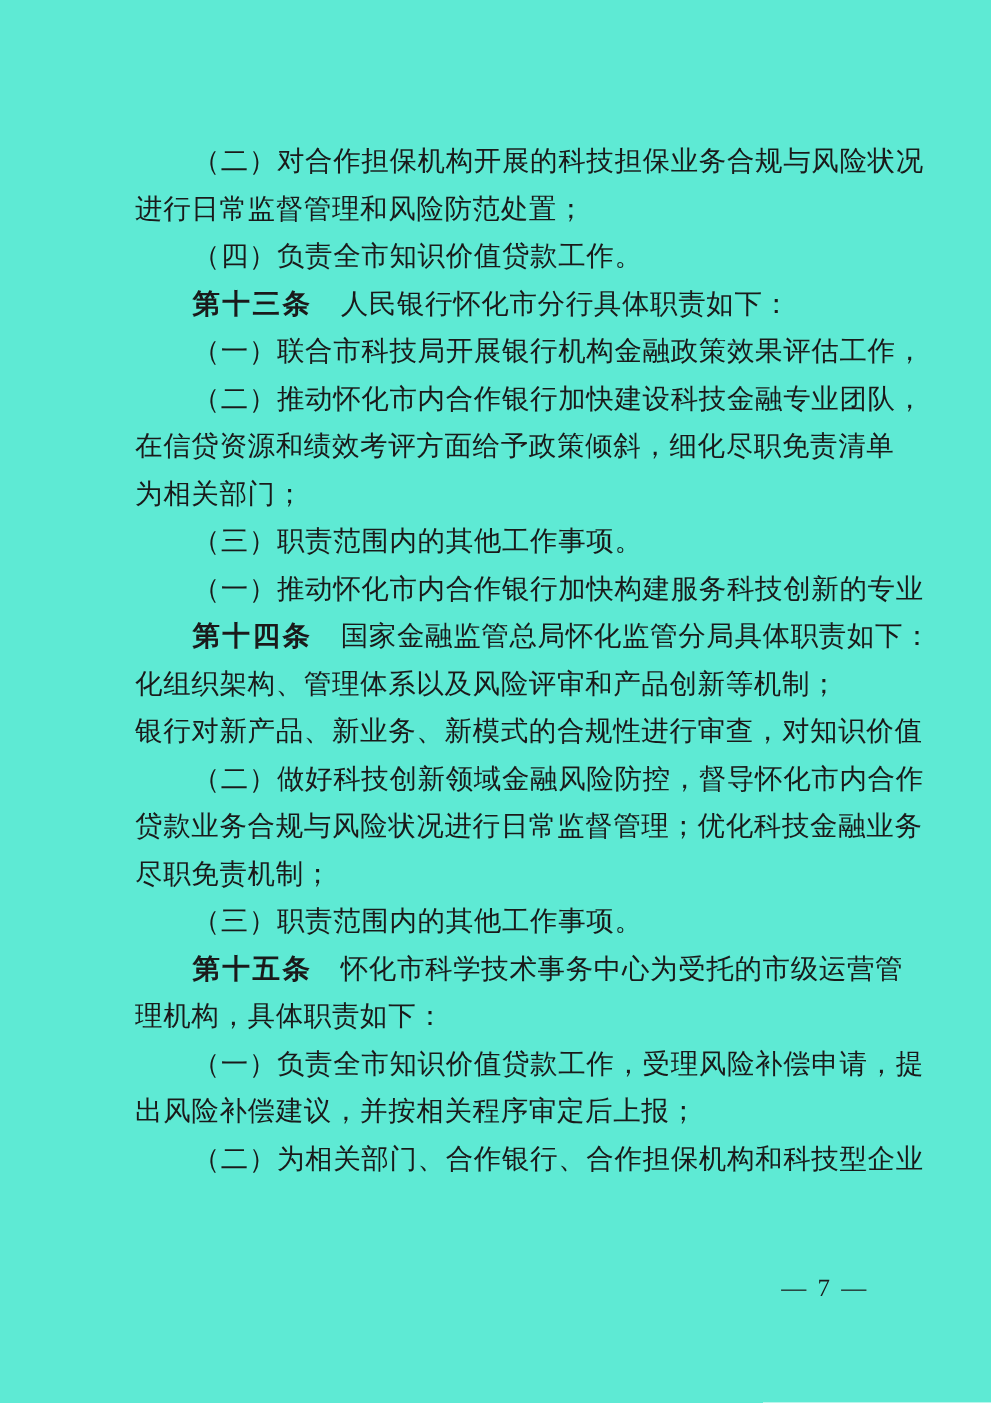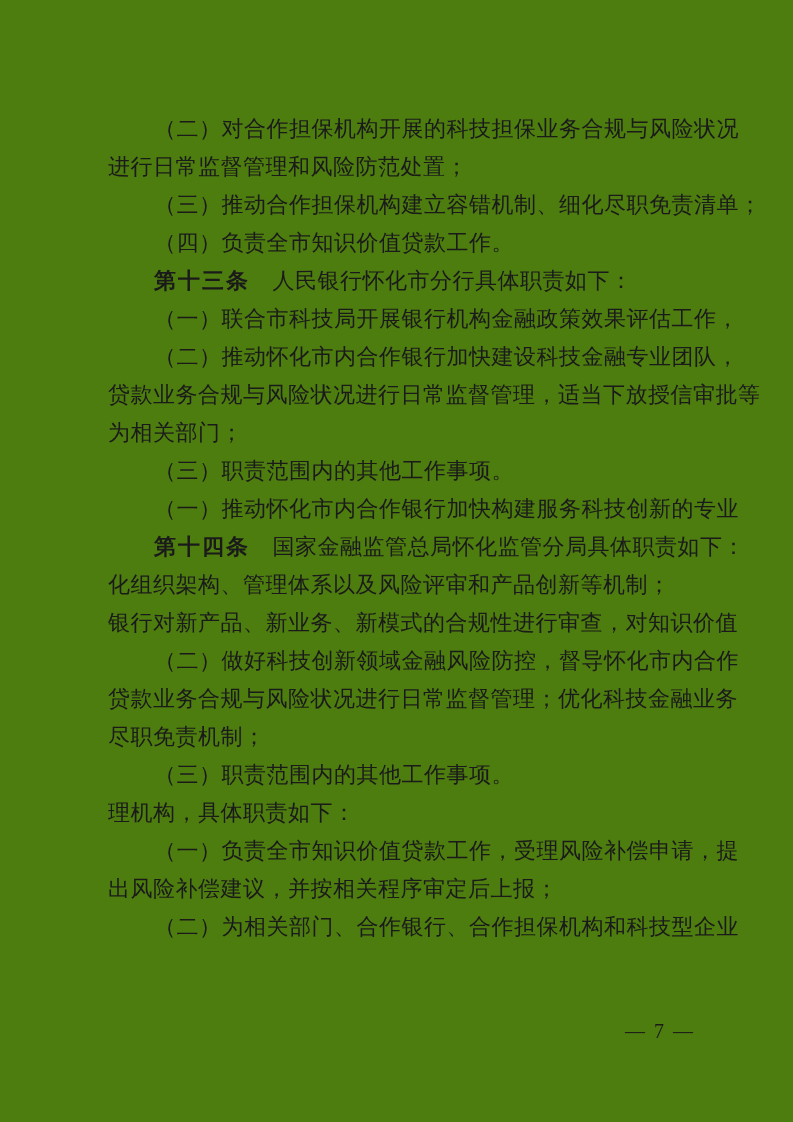--- a/index.html
+++ b/index.html
@@ -41,39 +41,39 @@
     top: 1020px;
     right: 98px;
     font-size: 20px;
     letter-spacing: 2px;
     color: #1a1a1a;
   }
 </style>
 </head>
 <body>
 
-<div class="page" style="background: #4d7c0f; color: rgb(26, 26, 26);">
+<div class="page" style="background: #5eead4; color: rgb(26, 26, 26);">
   <main class="body-text">
     <div class="line indent"><span>（二）对合作担保机构开展的科技担保业务合规与风险状况</span></div>
     <div class="line"><span>进行日常监督管理和风险防范处置；</span></div>
-    <div class="line indent"><span>（三）推动合作担保机构建立容错机制、细化尽职免责清单；</span></div>
     <div class="line indent"><span>（四）负责全市知识价值贷款工作。</span></div>
     <div class="line indent"><span class="article-no">第十三条</span><span>　人民银行怀化市分行具体职责如下：</span></div>
     <div class="line indent"><span>（一）联合市科技局开展银行机构金融政策效果评估工作，</span></div>
     <div class="line indent"><span>（二）推动怀化市内合作银行加快建设科技金融专业团队，</span></div>
-    <div class="line"><span>贷款业务合规与风险状况进行日常监督管理，适当下放授信审批等</span></div>
+    <div class="line"><span>在信贷资源和绩效考评方面给予政策倾斜，细化尽职免责清单</span></div>
     <div class="line"><span>为相关部门；</span></div>
     <div class="line indent"><span>（三）职责范围内的其他工作事项。</span></div>
     <div class="line indent"><span>（一）推动怀化市内合作银行加快构建服务科技创新的专业</span></div>
     <div class="line indent"><span class="article-no">第十四条</span><span>　国家金融监管总局怀化监管分局具体职责如下：</span></div>
     <div class="line"><span>化组织架构、管理体系以及风险评审和产品创新等机制；</span></div>
     <div class="line"><span>银行对新产品、新业务、新模式的合规性进行审查，对知识价值</span></div>
     <div class="line indent"><span>（二）做好科技创新领域金融风险防控，督导怀化市内合作</span></div>
     <div class="line"><span>贷款业务合规与风险状况进行日常监督管理；优化科技金融业务</span></div>
     <div class="line"><span>尽职免责机制；</span></div>
     <div class="line indent"><span>（三）职责范围内的其他工作事项。</span></div>
+    <div class="line indent"><span class="article-no">第十五条</span><span>　怀化市科学技术事务中心为受托的市级运营管</span></div>
     <div class="line"><span>理机构，具体职责如下：</span></div>
     <div class="line indent"><span>（一）负责全市知识价值贷款工作，受理风险补偿申请，提</span></div>
     <div class="line"><span>出风险补偿建议，并按相关程序审定后上报；</span></div>
     <div class="line indent"><span>（二）为相关部门、合作银行、合作担保机构和科技型企业</span></div>
   </main>
   <footer class="page-footer"><span>— 7 —</span></footer>
 </div>
 
 </body></html>

